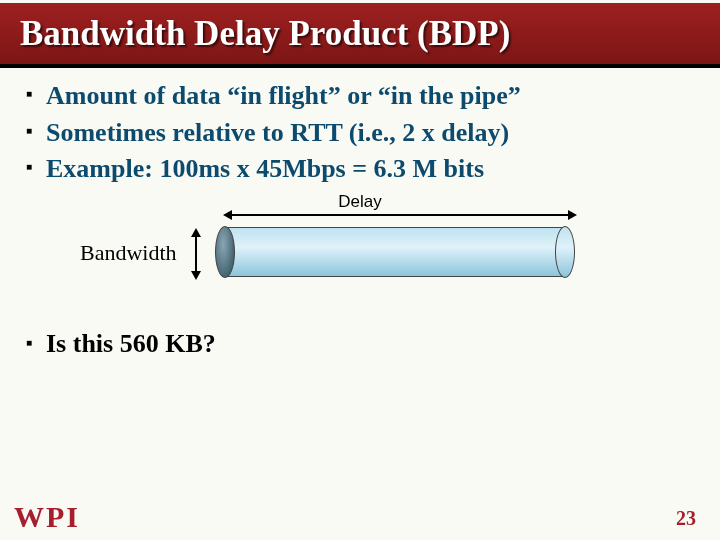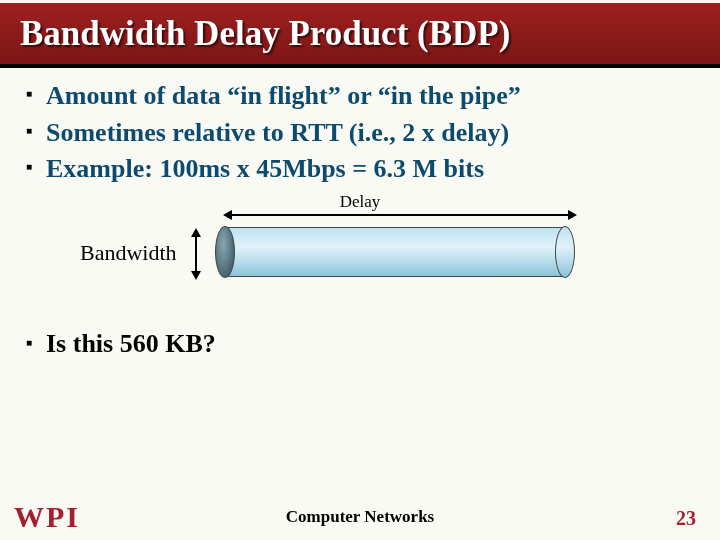--- a/index.html
+++ b/index.html
@@ -72,21 +72,21 @@
     position: relative;
     height: 120px;
   }
   .diagram-inner {
     position: relative;
     display: inline-block;
     width: 500px;
     height: 110px;
   }
   .delay-label {
-    font-family: Liberation Serif, serif;
+    font-family: Liberation Sans, sans-serif;
     font-weight: normal;
     font-size: 17px;
     color: #000;
     position: absolute;
     top: 0;
     left: 50%;
     transform: translateX(-50%);
   }
   .bw-label {
     font-family: "Times New Roman", serif;
@@ -255,16 +255,15 @@
   <div class="question">Is this 560 KB?</div>
 </div>
 
 <div class="footer">
   <div class="logo">
     <span class="logo-w">W</span>
     <span class="logo-p">P</span>
     <span class="logo-i">I</span>
   </div>
   <div class="footer-center">
-    <span class="cn">Computer Networks</span>
   </div>
   <div class="page-num">23</div>
 </div>
 
 </body></html>

